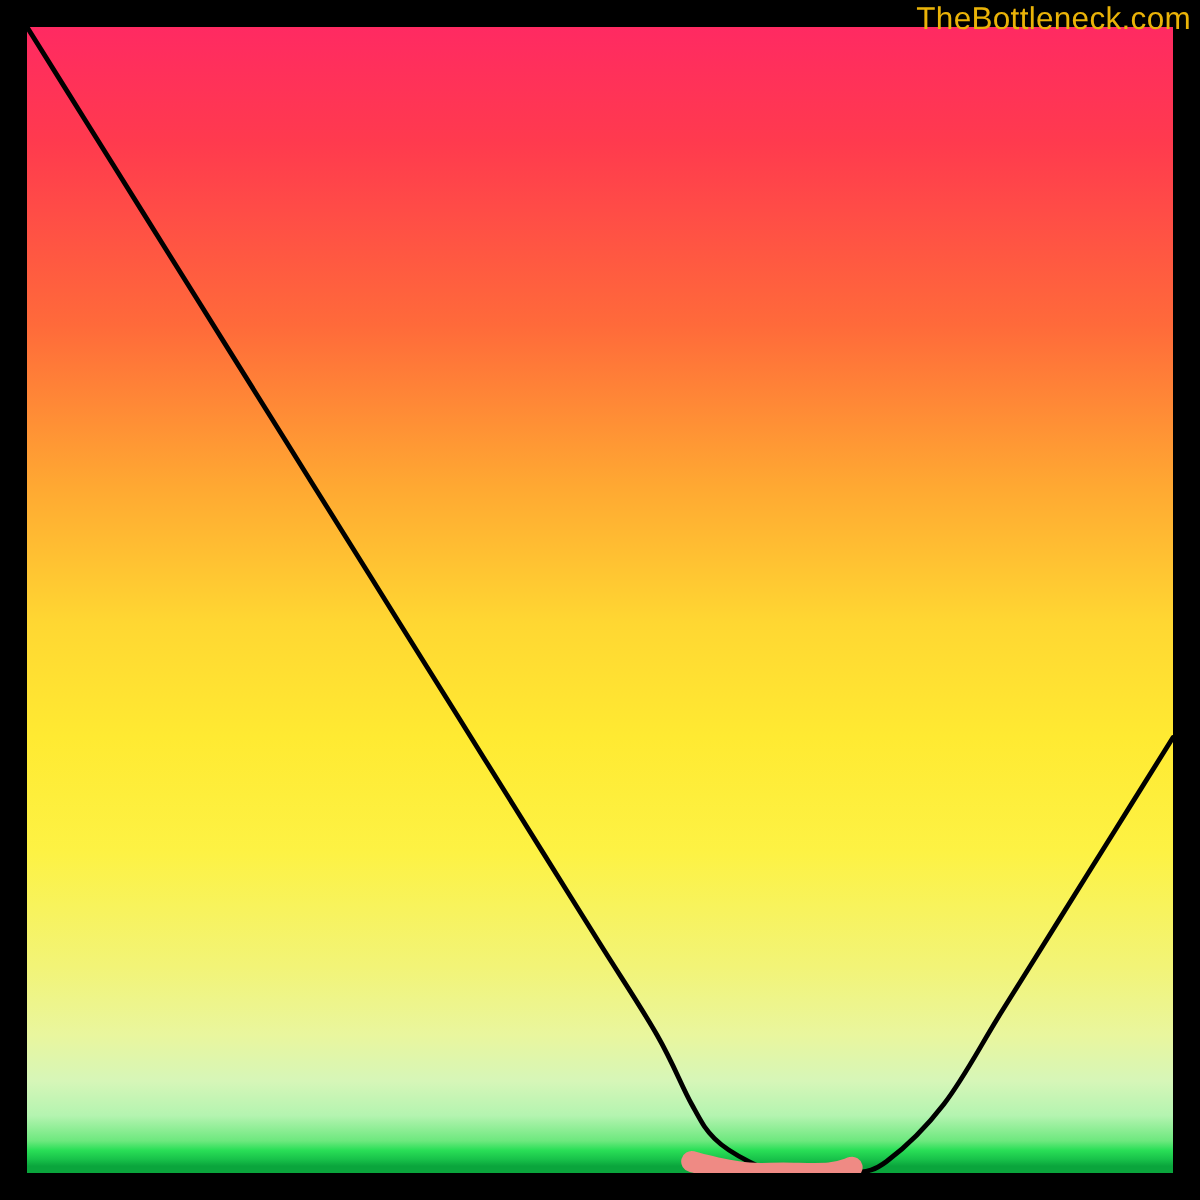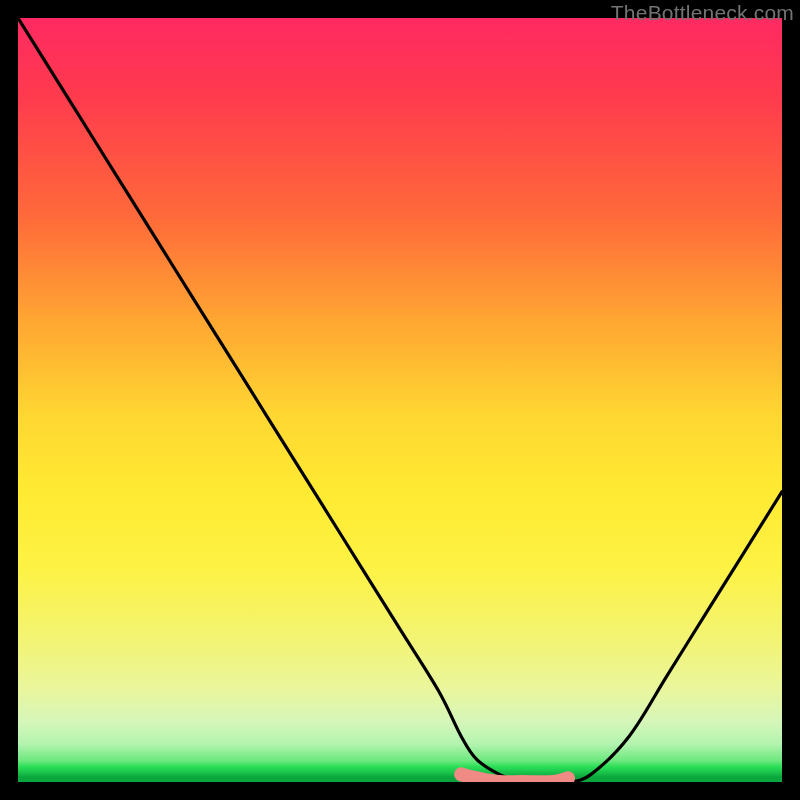--- a/index.html
+++ b/index.html
@@ -40,21 +40,21 @@
       #2adf57 98.0%,
       #18c24a 98.8%,
       #0aa53c 99.4%,
       #0aa53c 100%
     );
   }
   .watermark {
     position: absolute;
     top: 1px;
     right: 6px;
-    color: #737373;
+    color: #eab308;
     font-size: 21px;
     font-weight: 500;
     letter-spacing: 0.2px;
     z-index: 5;
     user-select: none;
   }
   svg.curve {
     position: absolute;
     inset: 0;
     width: 764px;

